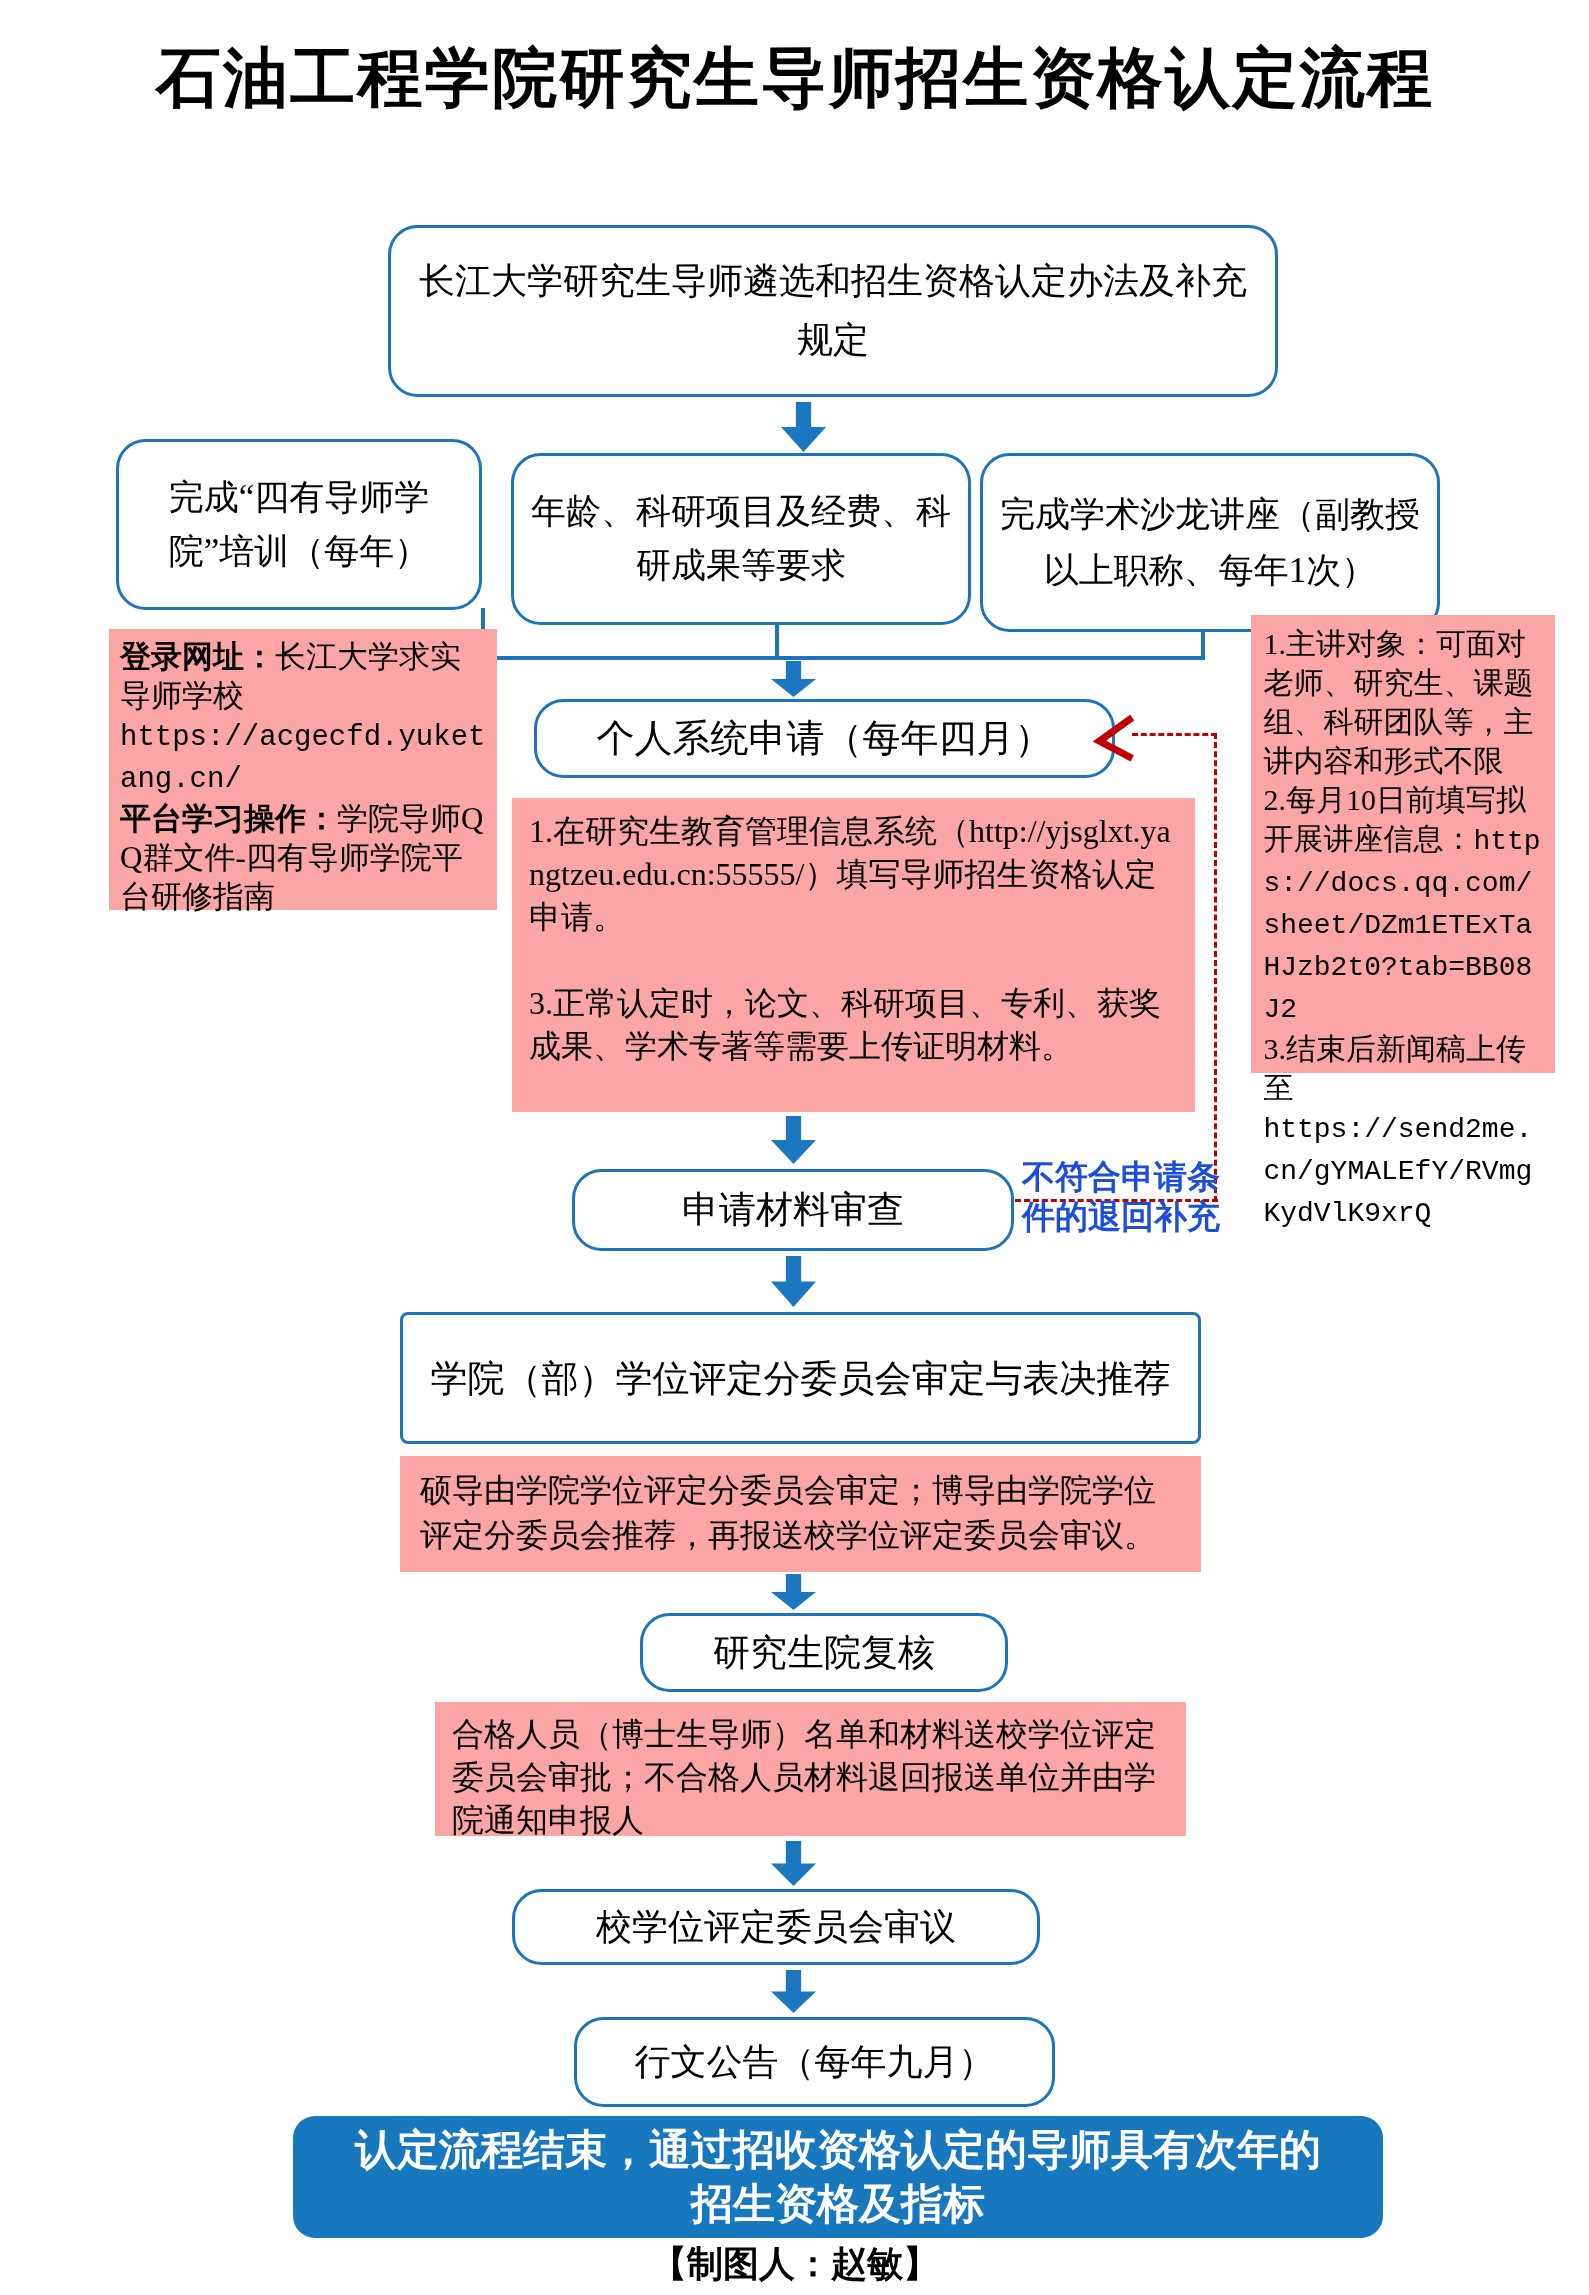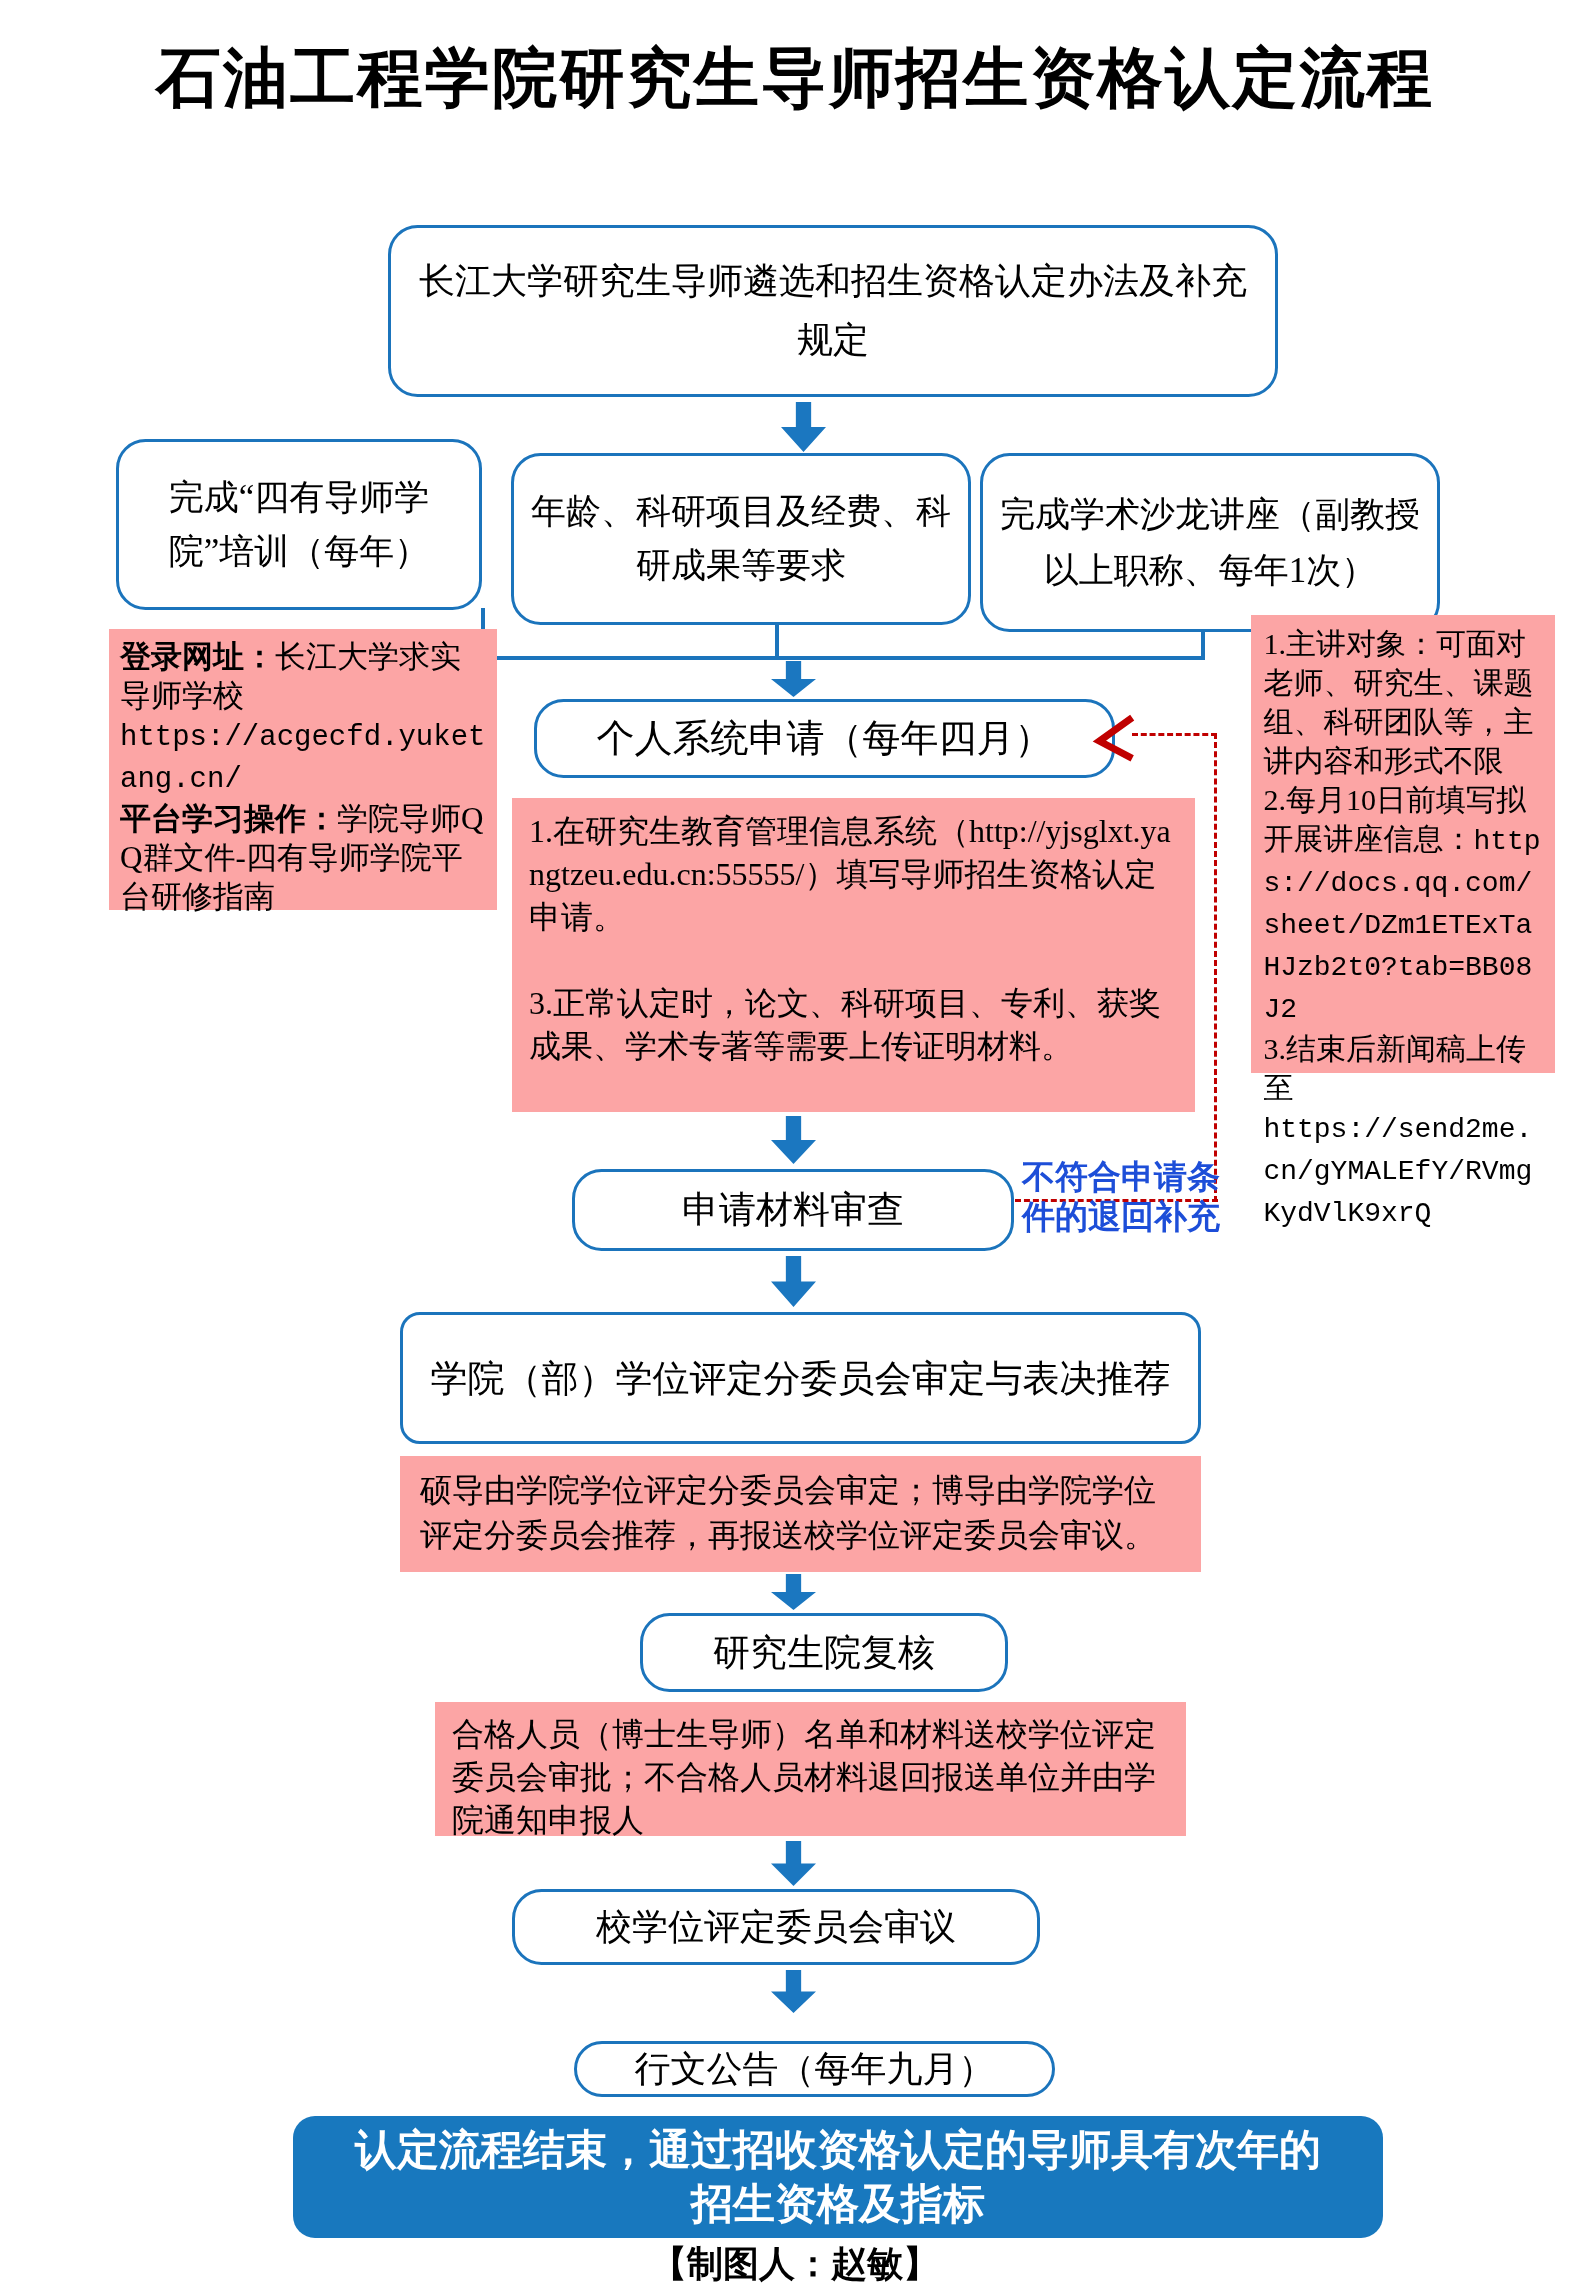--- a/index.html
+++ b/index.html
@@ -97,34 +97,34 @@
 <div class="abs red-dash-v" style="left:1214px;top:733px;height:469px;"></div>
 <div class="abs red-dash-h" style="left:1015px;top:1199px;width:203px;"></div>
 <div class="abs reject" style="left:1022px;top:1157px;width:200px;height:87px;">不符合申请条件的退回补充</div>
 
 <div class="abs arrow" style="left:771px;top:1116px;width:45px;height:48px;"></div>
 
 <div class="abs fbox" style="left:572px;top:1169px;width:442px;height:82px;font-size:37px;">申请材料审查</div>
 
 <div class="abs arrow" style="left:771px;top:1256px;width:45px;height:51px;"></div>
 
-<div class="abs fbox" style="left:400px;top:1312px;width:801px;height:132px;font-size:37px;line-height:61px;border-radius:20px;">学院（部）学位评定分委员会审定与表决推荐</div>
+<div class="abs fbox" style="left:400px;top:1312px;width:801px;height:132px;font-size:37px;line-height:61px;border-radius:8px;">学院（部）学位评定分委员会审定与表决推荐</div>
 
 <div class="abs note" style="left:400px;top:1456px;width:801px;height:116px;padding:12.4px 20px;font-size:32px;line-height:45px;">硕导由学院学位评定分委员会审定；博导由学院学位评定分委员会推荐，再报送校学位评定委员会审议。</div>
 
 <div class="abs arrow" style="left:771px;top:1574px;width:45px;height:36px;"></div>
 
 <div class="abs fbox" style="left:640px;top:1613px;width:368px;height:79px;font-size:37px;">研究生院复核</div>
 
 <div class="abs note" style="left:435px;top:1702px;width:751px;height:134px;padding:11px 17px;font-size:32px;line-height:43px;">合格人员（博士生导师）名单和材料送校学位评定委员会审批；不合格人员材料退回报送单位并由学院通知申报人</div>
 
 <div class="abs arrow" style="left:771px;top:1841px;width:45px;height:45px;"></div>
 
 <div class="abs fbox" style="left:512px;top:1889px;width:528px;height:76px;font-size:36px;">校学位评定委员会审议</div>
 
 <div class="abs arrow" style="left:771px;top:1970px;width:45px;height:43px;"></div>
 
-<div class="abs fbox" style="left:574px;top:2017px;width:481px;height:56px;font-size:36px;margin-top:24px;">行文公告（每年九月）</div>
+<div class="abs fbox" style="left:574px;top:2017px;width:481px;height:90px;font-size:36px;">行文公告（每年九月）</div>
 
 <div class="abs banner" style="left:293px;top:2116px;width:1090px;height:122px;">认定流程结束，通过招收资格认定的导师具有次年的招生资格及指标</div>
 
 <div class="abs credit">【制图人：赵敏】</div>
 
 
 </body></html>

